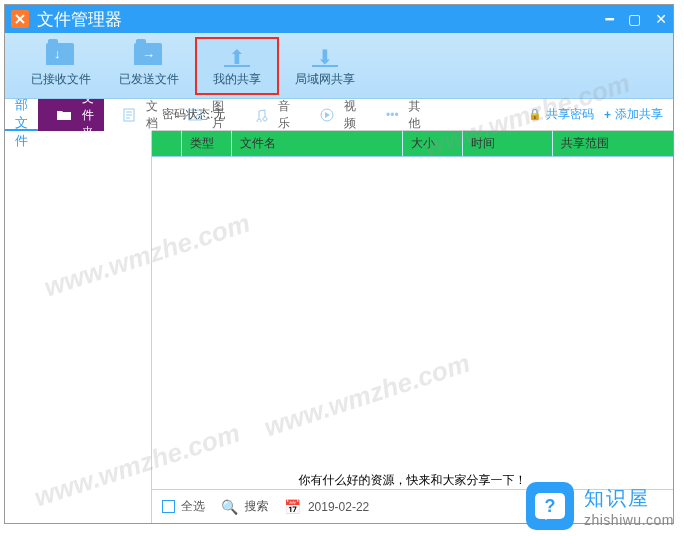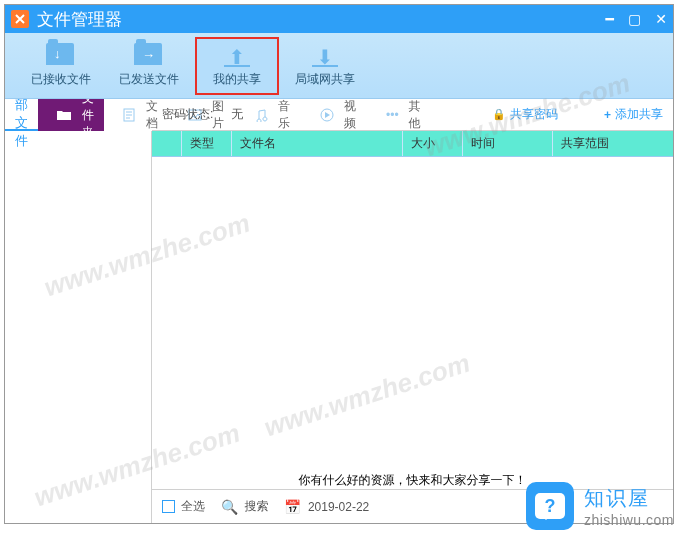--- a/index.html
+++ b/index.html
@@ -21,26 +21,26 @@
     .tb-upload-line { width: 26px; height: 2px; background:#6db8ee; position:absolute; bottom:0; }
     .tb-upload-arrow { font-size: 20px; color: #6db8ee; line-height: 1; }
     .content { flex: 1; display: flex; overflow: hidden; }
     .sidebar { width: 147px; border-right: 1px solid #d0d0d0; display: flex; background: #fff; }
     .sidebar-header { height: 32px; display: flex; align-items: center; padding: 0 10px; color: #2e9ff7; border-bottom: 2px solid #2e9ff7; font-size: 13px; }
     .sidebar-item { height: 32px; display: flex; align-items: center; padding: 0 10px 0 18px; gap: 10px; color: #fff; background: #701a75; cursor: pointer; }
     .sidebar-item.plain { background: #fff; color: #666; }
     .sidebar-item .side-icon { width: 16px; height: 14px; display: inline-flex; align-items: center; justify-content: center; color: #fff; }
     .sidebar-item.plain .side-icon { color: #9acbf0; }
     .main { flex: 1; display: flex; flex-direction: column; }
-    .status-row { height: 32px; display: flex; align-items: center; padding: 12px 10px; border-bottom: 1px solid #d0d0d0; gap: 18px; color: #555; }
+    .status-row { height: 32px; display: flex; align-items: center; padding: 12px 10px; border-bottom: 1px solid #d0d0d0; gap: 0; color: #555; }
     .status-row .spacer { flex: 1; }
     .link-btn { color: #2e9ff7; cursor: pointer; display: inline-flex; align-items: center; gap: 4px; }
     .link-btn .plus { color: #2e9ff7; font-weight: bold; }
     .lock-ic { color: #2e9ff7; font-size: 11px; }
-    .table-header { height: 26px; background: #5eead4; display: flex; align-items: center; border-bottom: 1px solid #9acbf0; color: #333; }
+    .table-header { height: 26px; background: #22c55e; display: flex; align-items: center; border-bottom: 1px solid #9acbf0; color: #333; }
     .th { padding: 0 8px; border-right: 1px solid #c5e6fb; height: 100%; display: flex; align-items: center; }
     .th.check { width: 30px; }
     .th.type { width: 50px; }
     .th.name { flex: 1; min-width: 110px; }
     .th.size { width: 60px; }
     .th.time { width: 90px; }
     .th.scope { width: 120px; border-right: none; }
     .table-body { flex: 1; display: flex; align-items: flex-end; justify-content: center; color: #000000; font-size: 13px; }
     .bottom-bar { height: 34px; border-top: 1px solid #d0d0d0; display: flex; align-items: center; padding: 0 10px; gap: 16px; color: #555; }
     .bottom-item { display: inline-flex; align-items: center; gap: 6px; cursor: pointer; }

